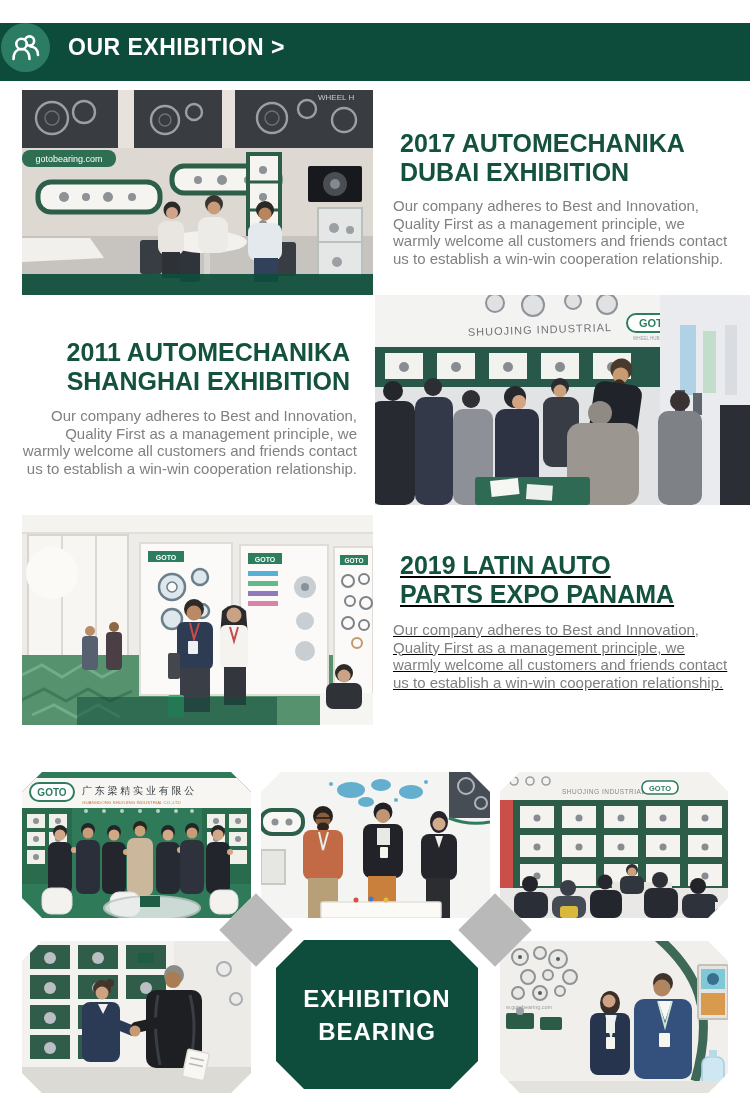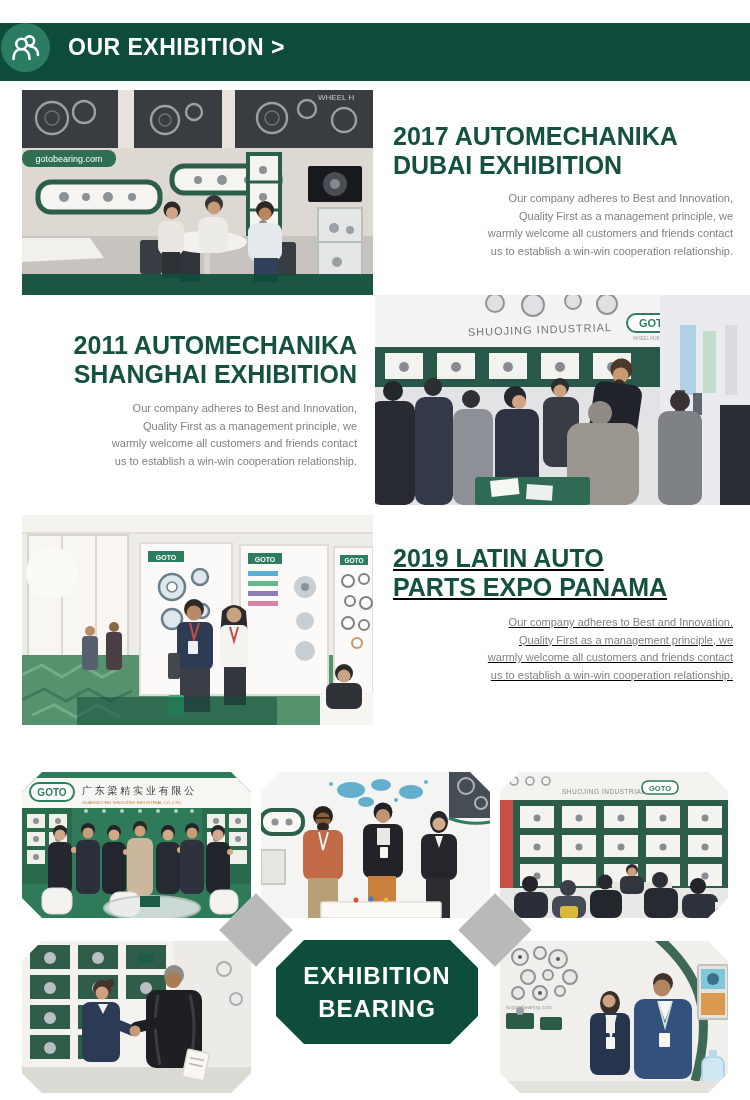--- a/index.html
+++ b/index.html
@@ -12,35 +12,35 @@
   .banner h1{position:absolute;left:68px;top:0;height:49px;line-height:49px;margin:0;
          color:#fff;font-size:23px;font-weight:bold;letter-spacing:.5px;white-space:pre;}
   
   .photo{position:absolute;overflow:hidden;}
   .photo svg{display:block;}
   .p2017{left:22px;top:90px;width:394px;height:205px;}
   .p2018{left:375px;top:295px;width:375px;height:210px;}
   .p2019{left:22px;top:515px;width:351px;height:210px;}
   
   .txt{position:absolute;width:340px;}
-  .txt h2{margin:0;color:#14523f;font-size:25px;line-height:29px;font-weight:bold;white-space:pre-line;}
-  .txt p{margin:0;color:#808080;font-size:11px;line-height:17.5px;white-space:pre-line;text-align:right;}
+  .txt h2{margin:7px;color:#14523f;font-size:25px;line-height:29px;font-weight:bold;white-space:pre-line;}
+  .txt p{margin:0;color:#808080;font-size:15px;line-height:17.5px;white-space:pre-line;}
   .t2017{left:393px;top:122px;} .t2017 p{margin-top:10px;}
   .t2018{left:17px;top:331px;text-align:right;} .t2018 p{margin-top:11px;}
   .t2019{left:393px;top:544px;text-decoration:underline;} .t2019 p{margin-top:12px;}
   
   .gcell{position:absolute;overflow:hidden;
          clip-path:polygon(20px 0,calc(100% - 20px) 0,100% 20px,100% calc(100% - 20px),
                    calc(100% - 20px) 100%,20px 100%,0 calc(100% - 20px),0 20px);}
   .g1{left:22px;top:772px;width:229px;height:146px;}
   .g2{left:261px;top:772px;width:229px;height:146px;}
   .g3{left:500px;top:772px;width:228px;height:146px;}
   .g4{left:22px;top:941px;width:229px;height:152px;}
   .g6{left:500px;top:941px;width:228px;height:152px;}
-  .octagon{position:absolute;left:276px;top:940px;width:202px;height:104px;background:#0e4d3b;
+  .octagon{position:absolute;left:276px;top:940px;width:202px;height:149px;background:#0e4d3b;
          clip-path:polygon(28px 0,calc(100% - 28px) 0,100% 28px,100% calc(100% - 28px),
                    calc(100% - 28px) 100%,28px 100%,0 calc(100% - 28px),0 28px);
          display:flex;flex-direction:column;align-items:center;justify-content:center;}
   .octagon span{color:#fff;font-size:24px;font-weight:bold;line-height:33px;letter-spacing:1px;}
   .diamond{position:absolute;width:52px;height:52px;background:#b9b9b9;transform:rotate(45deg);}
   .d1{left:230px;top:904px;} .d2{left:469px;top:904px;}
 </style>
 </head>
 <body>
 

